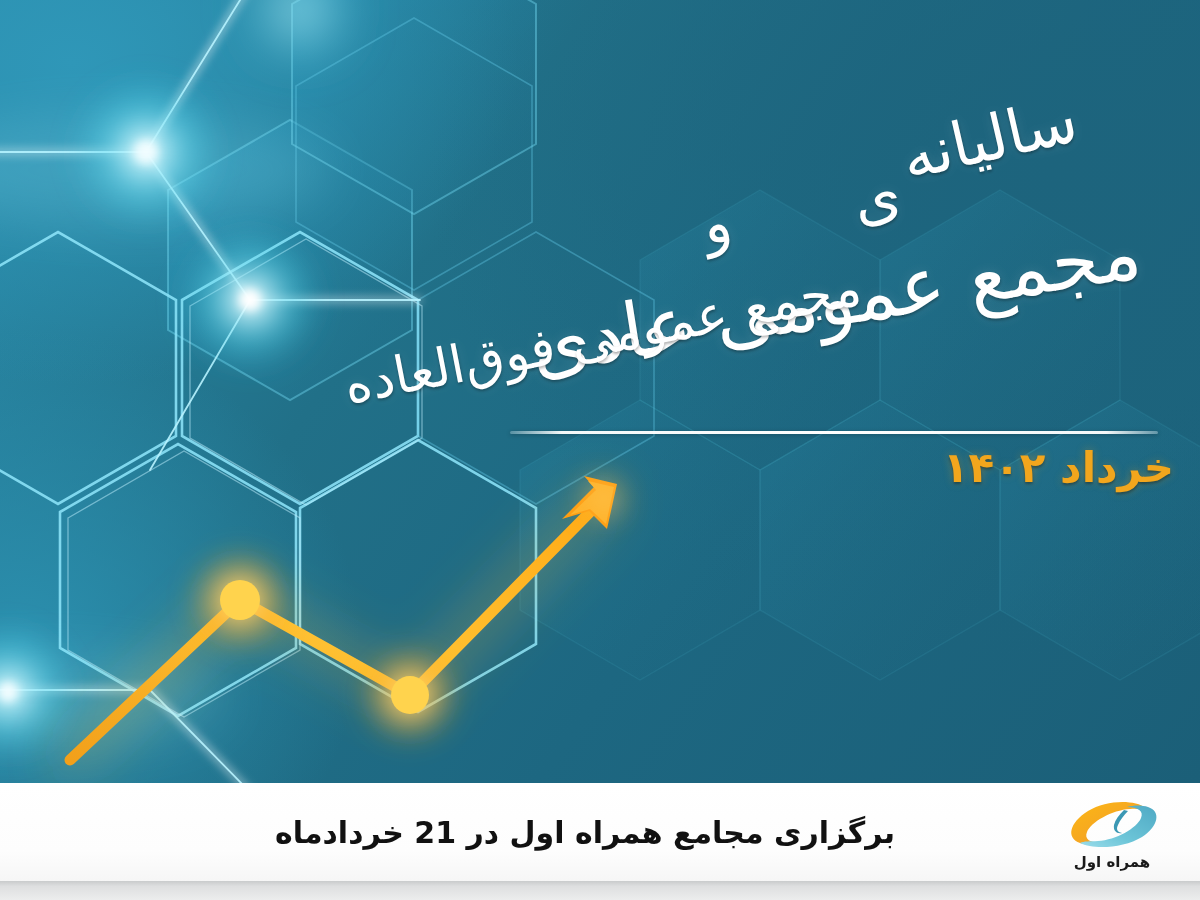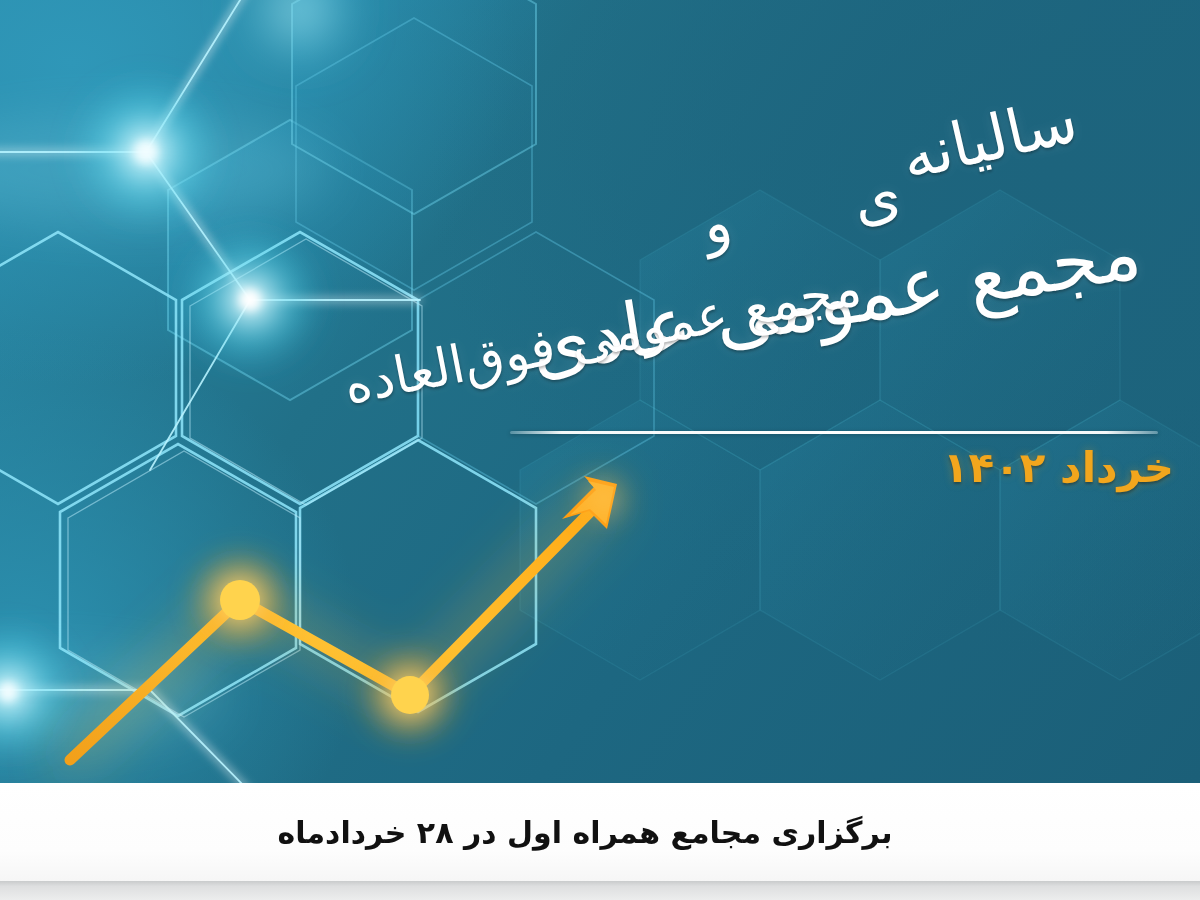--- a/index.html
+++ b/index.html
@@ -310,18 +310,44 @@
     <span class="calligraphy cal-va">و</span>
     <span class="calligraphy cal-main">مجمع عمومی عادی</span>
     <span class="calligraphy cal-sub">مجمع عمومی فوق‌العاده</span>
   </div>
 
   <div class="title-rule"></div>
 
   <div class="event-date">خرداد ۱۴۰۲</div>
 
   <div class="caption-bar">
-    <div class="caption-text">برگزاری مجامع همراه اول در ۲۸ خردادماه</div>
+    <div class="caption-text">برگزاری مجامع همراه اول در 21 خردادماه</div>
   </div>
 
+  <div class="brand-logo">
+    <svg class="brand-mark" width="104" height="54" viewBox="0 0 104 54">
+      <defs>
+        <linearGradient id="swooshGold" x1="0" y1="0" x2="1" y2="1">
+          <stop offset="0%" stop-color="#fdb813"></stop>
+          <stop offset="55%" stop-color="#f5a623"></stop>
+          <stop offset="100%" stop-color="#e08c10"></stop>
+        </linearGradient>
+        <linearGradient id="swooshTeal" x1="1" y1="0" x2="0" y2="1">
+          <stop offset="0%" stop-color="#4fa9c4"></stop>
+          <stop offset="60%" stop-color="#6cc5d8"></stop>
+          <stop offset="100%" stop-color="#9bdcea"></stop>
+        </linearGradient>
+      </defs>
+
+      <path d="M 86 10 C 74 1 46 2 28 13 C 9 25 6 40 20 45 C 26 47 34 47 41 45
+               C 30 45 24 41 27 34 C 31 24 52 12 70 11 C 77 10.5 82 11 86 13 Z" fill="url(#swooshGold)"></path>
+
+      <path d="M 20 45 C 34 52 64 50 82 39 C 99 28 101 13 88 9 C 82 7 74 7 67 9
+               C 78 9 84 13 81 20 C 77 30 56 42 38 43 C 30 43.5 24 43 20 45 Z" fill="url(#swooshTeal)"></path>
+
+      <path d="M 64 12 C 59 17 55 22 54 27 C 53 33 57 36 62 35 C 57 34 56 31 58 27
+               C 60 22 64 17 68 13 Z" fill="#3c98b4"></path>
+    </svg>
+    <span class="brand-name">همراه اول</span>
+  </div>
 
   <div class="footer-strip"></div>
 </div>
 
 </body></html>

